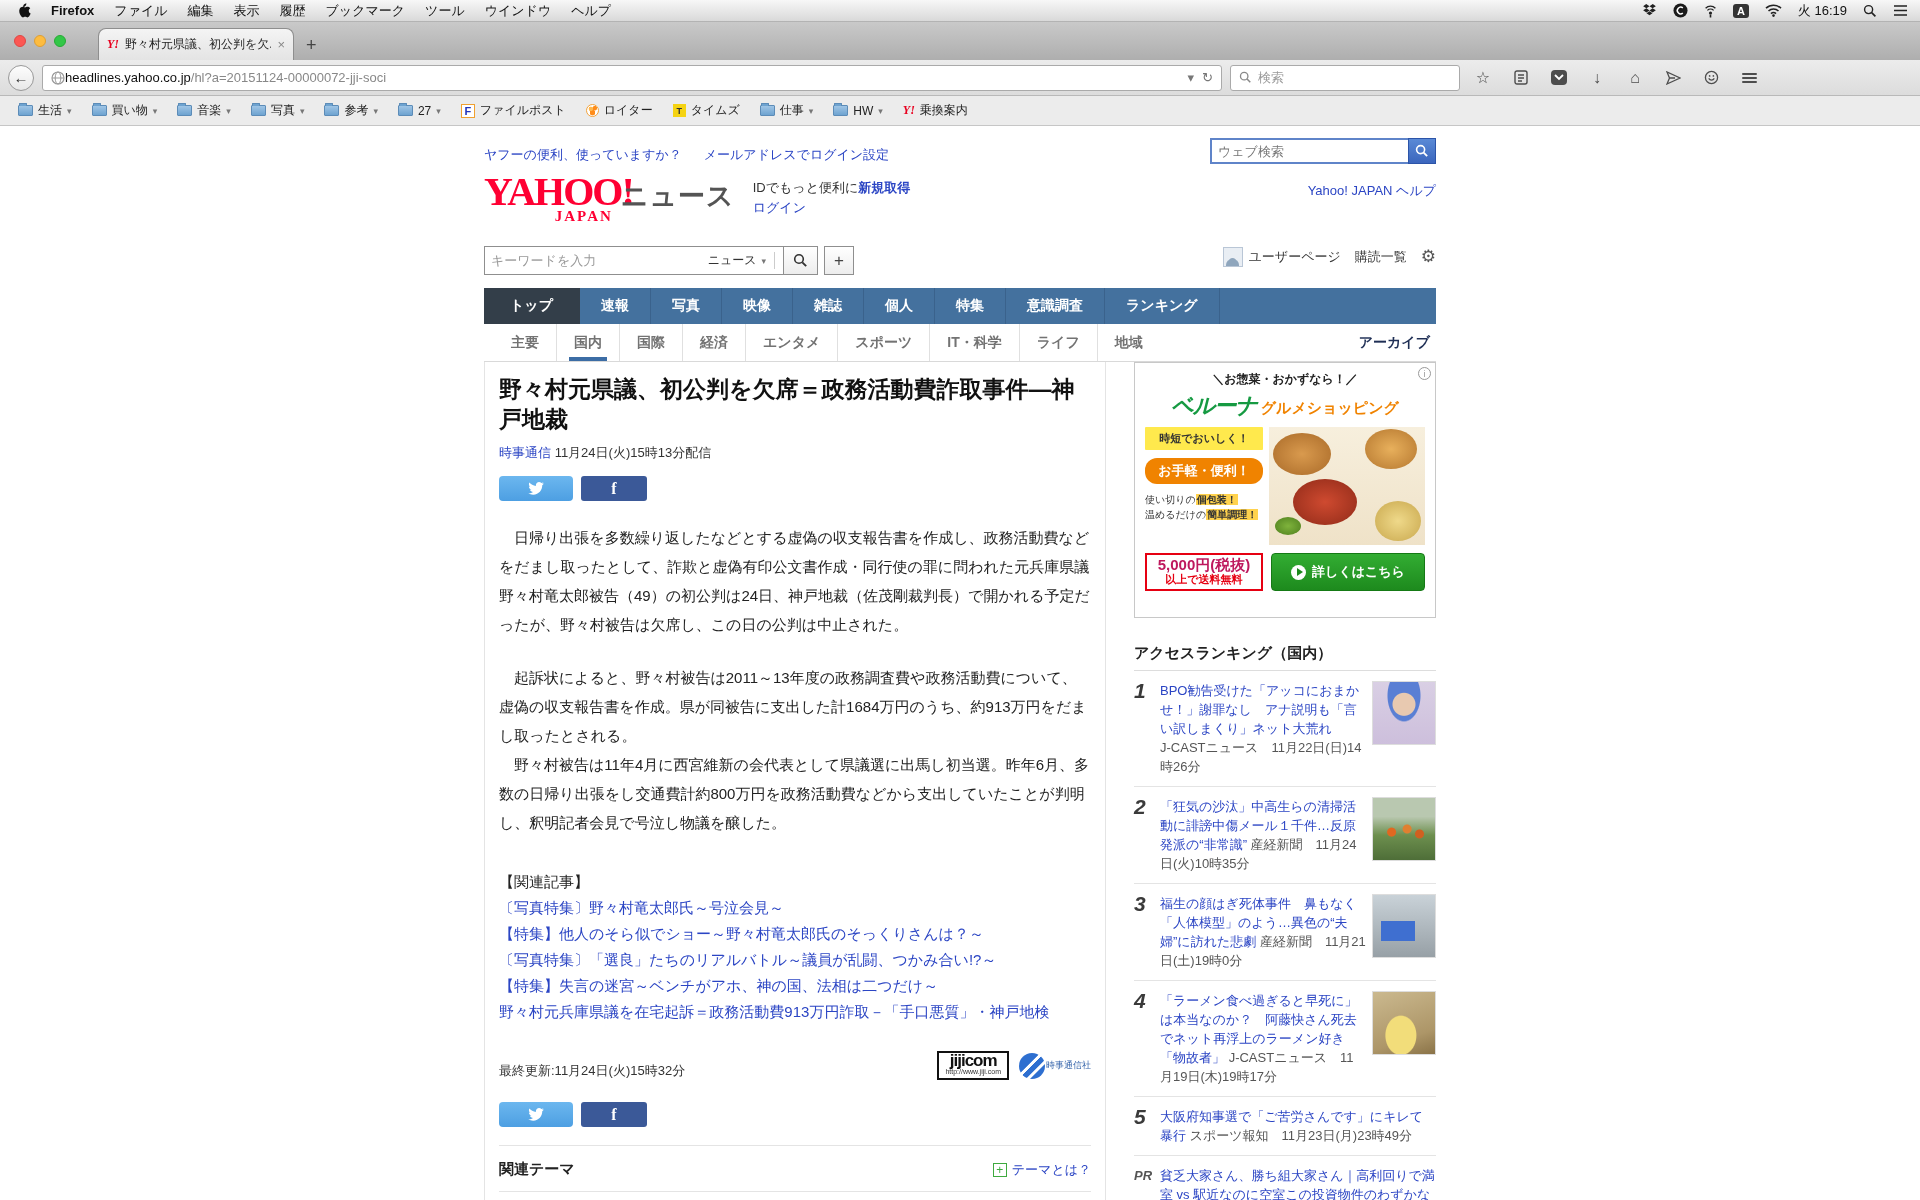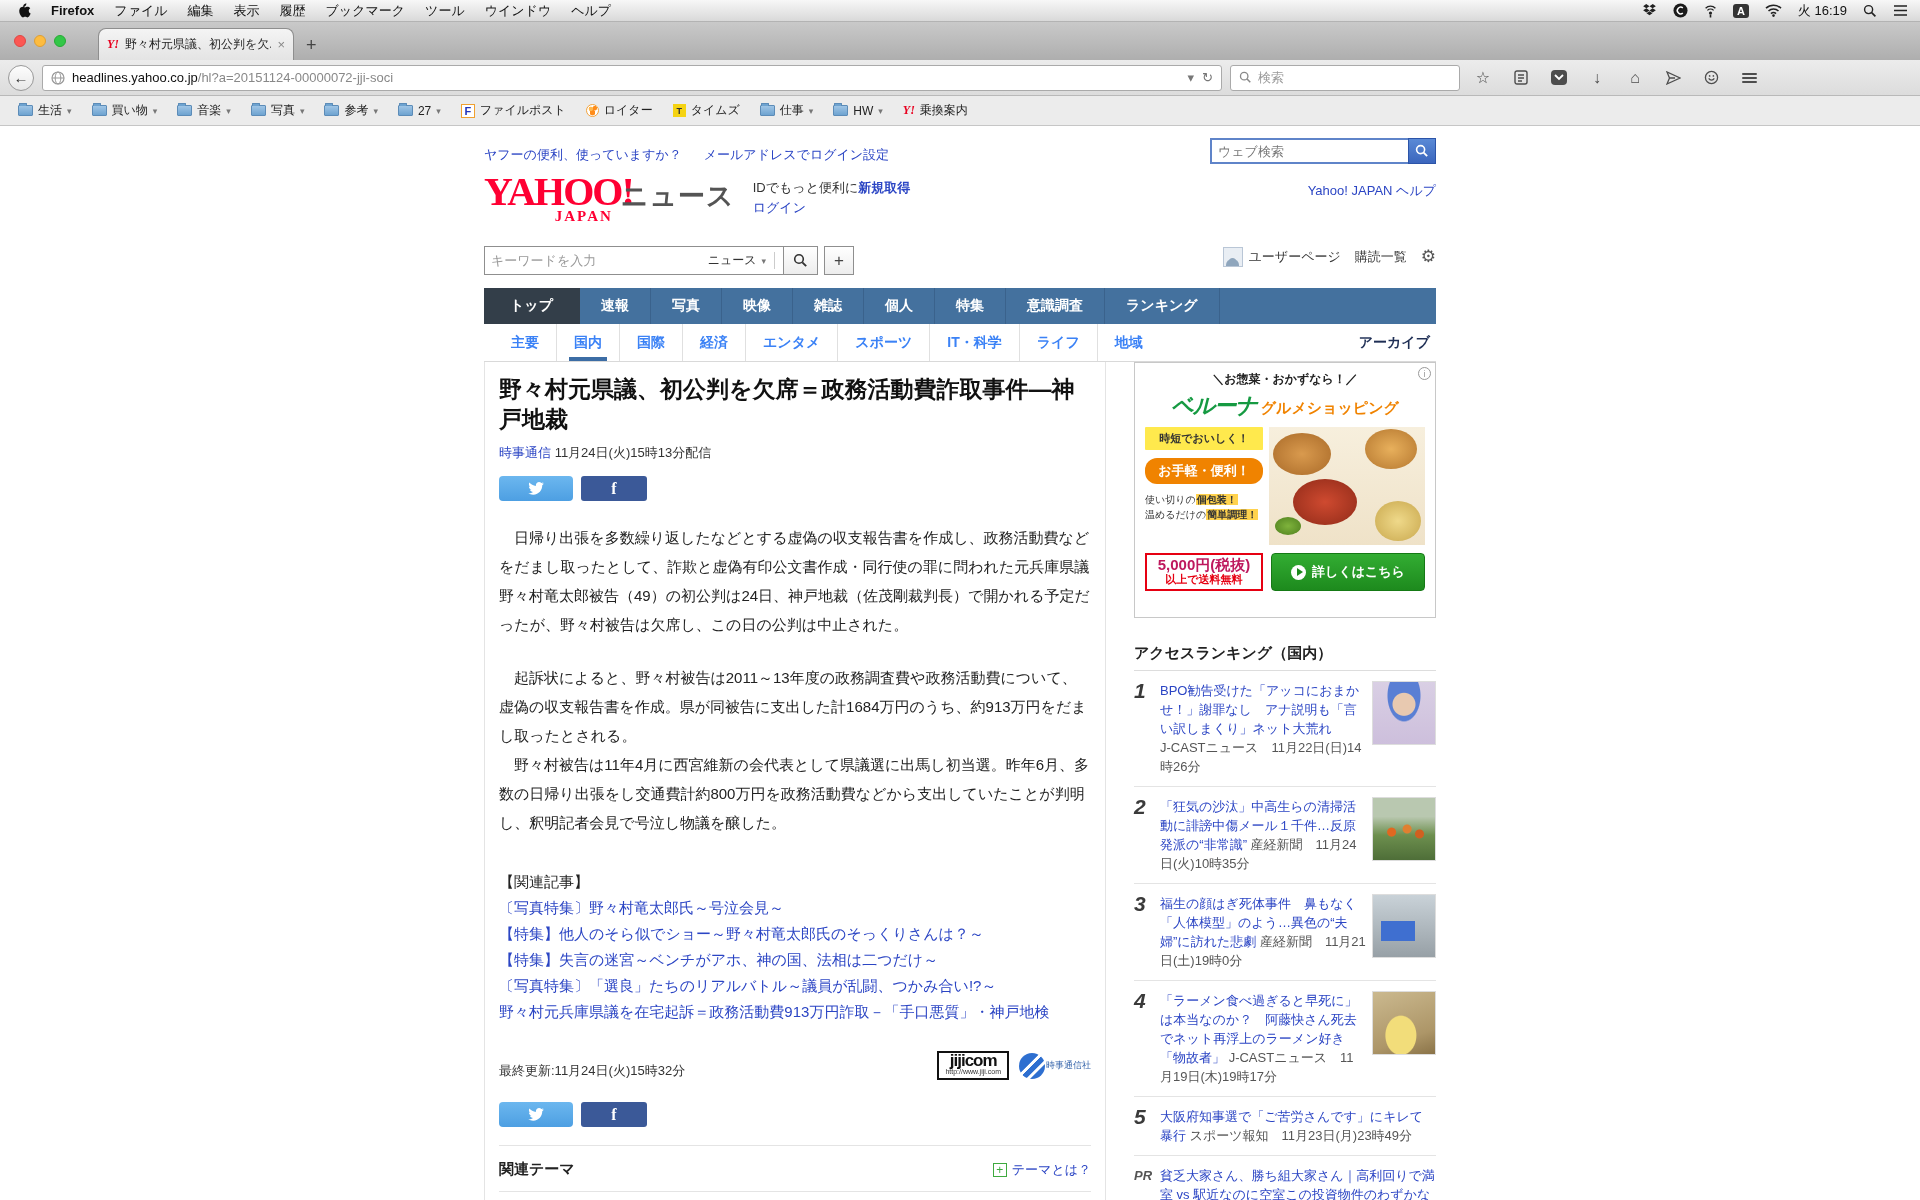--- a/index.html
+++ b/index.html
@@ -32,21 +32,21 @@
   .tab-title{overflow:hidden;white-space:nowrap;flex:1}
   .tab-close{color:#888;font-size:13px}
   .newtab{font-size:18px;color:#444;padding:2px 12px;align-self:center;margin-top:8px}
   .yicon{color:#e8001f;font-weight:bold;font-size:12px;font-family:"Liberation Serif","DejaVu Serif",serif;font-style:italic}
 
   .navbar{height:36px;background:linear-gradient(#ececec,#dcdcdc);border-bottom:1px solid #b9b9b9;
     display:flex;align-items:center;padding:0 8px;gap:8px;}
   .backbtn{width:26px;height:26px;border-radius:50%;border:1px solid #999;background:linear-gradient(#fdfdfd,#e8e8e8);
     display:flex;align-items:center;justify-content:center;font-size:15px;color:#333;}
   .urlfield{flex:1;max-width:1180px;height:26px;background:#fff;border:1px solid #aaa;border-radius:3px;
-    display:flex;align-items:center;padding:0 8px;font-size:13px;color:#888;gap:7px;}
+    display:flex;align-items:center;padding:0 8px;font-size:13px;color:#888;}
   .urlfield .host{color:#111}
   .url-right{margin-left:auto;display:flex;align-items:center;gap:8px;color:#777}
   .searchfield{width:230px;height:26px;background:#fff;border:1px solid #aaa;border-radius:3px;
     display:flex;align-items:center;gap:6px;padding:0 8px;color:#999;font-size:13px;}
   .tool-ic{width:30px;display:flex;justify-content:center;align-items:center;color:#4d4d4d;font-size:16px}
   .hamb div{width:15px;height:2px;background:#4d4d4d;margin:2px 0;border-radius:1px}
 
   .bookmarksbar{height:30px;background:#ececec;border-bottom:1px solid #c6c6c6;display:flex;align-items:center;
     padding:0 10px;gap:4px;font-size:12px;color:#222;}
   .bm{display:flex;align-items:center;gap:5px;padding:0 8px;height:22px;}
@@ -89,21 +89,21 @@
   .usr-ic{width:20px;height:20px;background:#e9eef4;border:1px solid #b9c6d6;display:flex;align-items:flex-end;justify-content:center;overflow:hidden}
   .usr-head{width:7px;height:7px;border-radius:50%;background:#8fa6bd;margin-bottom:1px}
   .usr-body{position:absolute;width:13px;height:7px;border-radius:6px 6px 0 0;background:#8fa6bd}
   .gear{font-size:17px;color:#555}
 
   .mainnav{display:flex;height:36px;margin-top:8px;background:#44719e;}
   .ntab{display:flex;align-items:center;justify-content:center;color:#fff;font-size:14px;font-weight:bold;
     padding:0 21px;border-right:1px solid #3a628c;}
   .ntab.active{background:#333e49;border-right-color:#333e49;padding:0 26px}
   .subnav{display:flex;align-items:center;height:38px;font-size:14px;border-bottom:1px solid #d9d9d9;}
-  .sntab{color:#3b82f6;padding:16px 17px;border-right:1px solid #e0e0e0;font-weight:bold;position:relative;height:100%;display:flex;align-items:center}
+  .sntab{color:#737373;padding:16px 17px;border-right:1px solid #e0e0e0;font-weight:bold;position:relative;height:100%;display:flex;align-items:center}
   .sntab:first-child{padding-left:27px}
   .sntab.active:after{content:"";position:absolute;left:12px;right:12px;bottom:0;height:4px;background:#3c6da5}
   .archive{margin-left:auto;color:#1f2f55;font-weight:bold;padding-right:6px}
 
   .columns{display:flex;}
   .main{width:622px;border-left:1px solid #e4e4e4;border-right:1px solid #e4e4e4;padding:12px 14px 0 14px;}
   .sidebar{width:302px;margin-left:28px;}
 
   .atitle{font-size:23px;font-weight:bold;color:#111;line-height:30px;}
   .asrc{margin-top:10px;font-size:13px;color:#333}
@@ -479,22 +479,22 @@
       </div>
       <div class="abody">
         <p>　日帰り出張を多数繰り返したなどとする虚偽の収支報告書を作成し、政務活動費などをだまし取ったとして、詐欺と虚偽有印公文書作成・同行使の罪に問われた元兵庫県議野々村竜太郎被告（49）の初公判は24日、神戸地裁（佐茂剛裁判長）で開かれる予定だったが、野々村被告は欠席し、この日の公判は中止された。</p>
         <p class="gap">　起訴状によると、野々村被告は2011～13年度の政務調査費や政務活動費について、虚偽の収支報告書を作成。県が同被告に支出した計1684万円のうち、約913万円をだまし取ったとされる。</p>
         <p>　野々村被告は11年4月に西宮維新の会代表として県議選に出馬し初当選。昨年6月、多数の日帰り出張をし交通費計約800万円を政務活動費などから支出していたことが判明し、釈明記者会見で号泣し物議を醸した。</p>
       </div>
       <div class="related">
         <div class="rh">【関連記事】</div>
         <a>〔写真特集〕野々村竜太郎氏～号泣会見～</a>
         <a>【特集】他人のそら似でショー～野々村竜太郎氏のそっくりさんは？～</a>
+        <a>〔写真特集〕「選良」たちのリアルバトル～議員が乱闘、つかみ合い!?～</a>
         <a>【特集】失言の迷宮～ベンチがアホ、神の国、法相は二つだけ～</a>
-        <a>〔写真特集〕「選良」たちのリアルバトル～議員が乱闘、つかみ合い!?～</a>
         <a>野々村元兵庫県議を在宅起訴＝政務活動費913万円詐取－「手口悪質」・神戸地検</a>
       </div>
       <div class="updrow">
         <span class="updated">最終更新:11月24日(火)15時32分</span>
         <span class="jijiblock">
           <span class="jijibox">
             <div class="jt">jijicom</div>
             <div class="ju">http://www.jiji.com</div>
           </span>
           <span class="jijimark">

